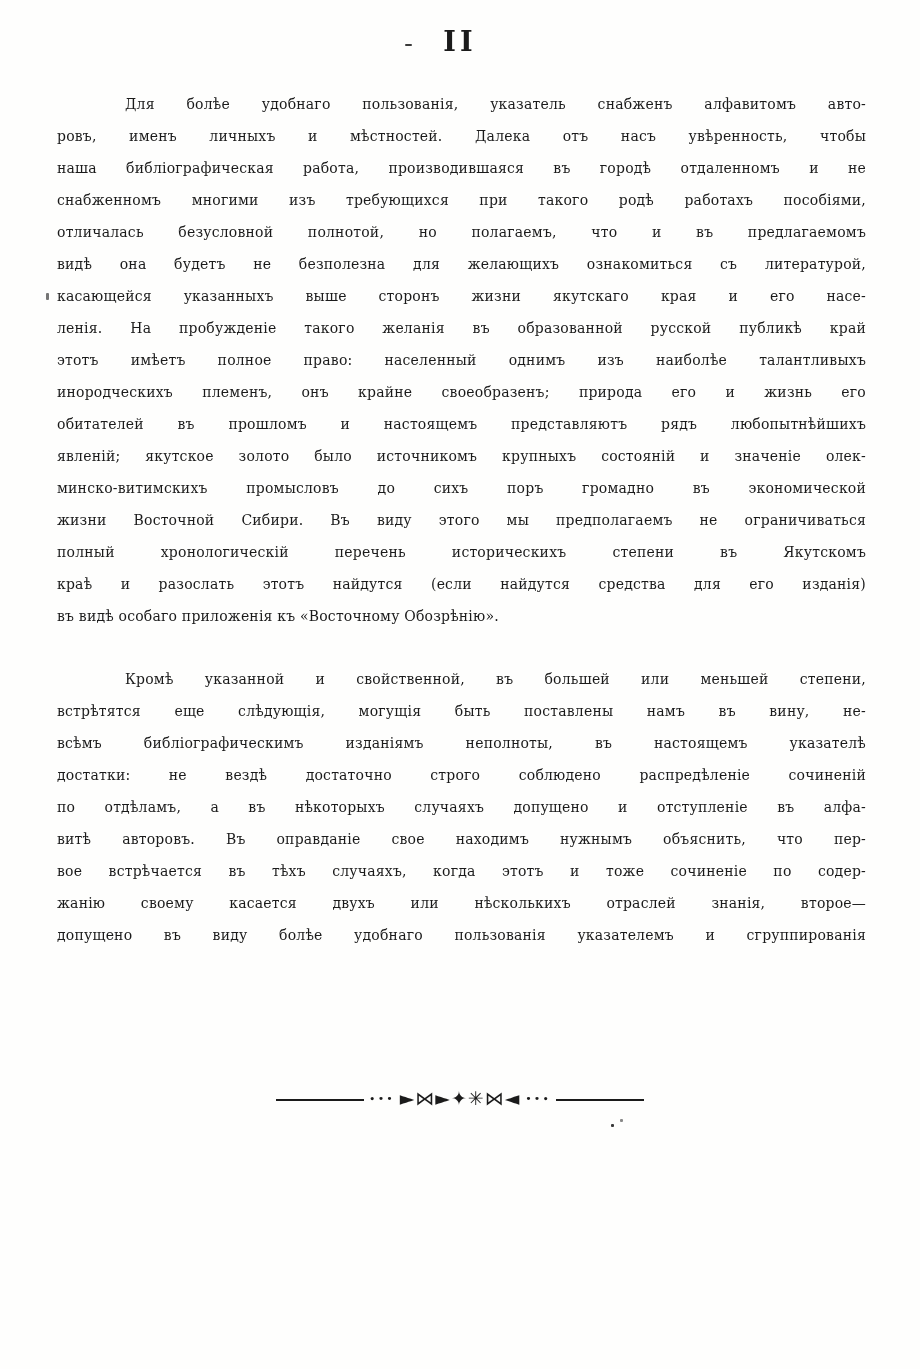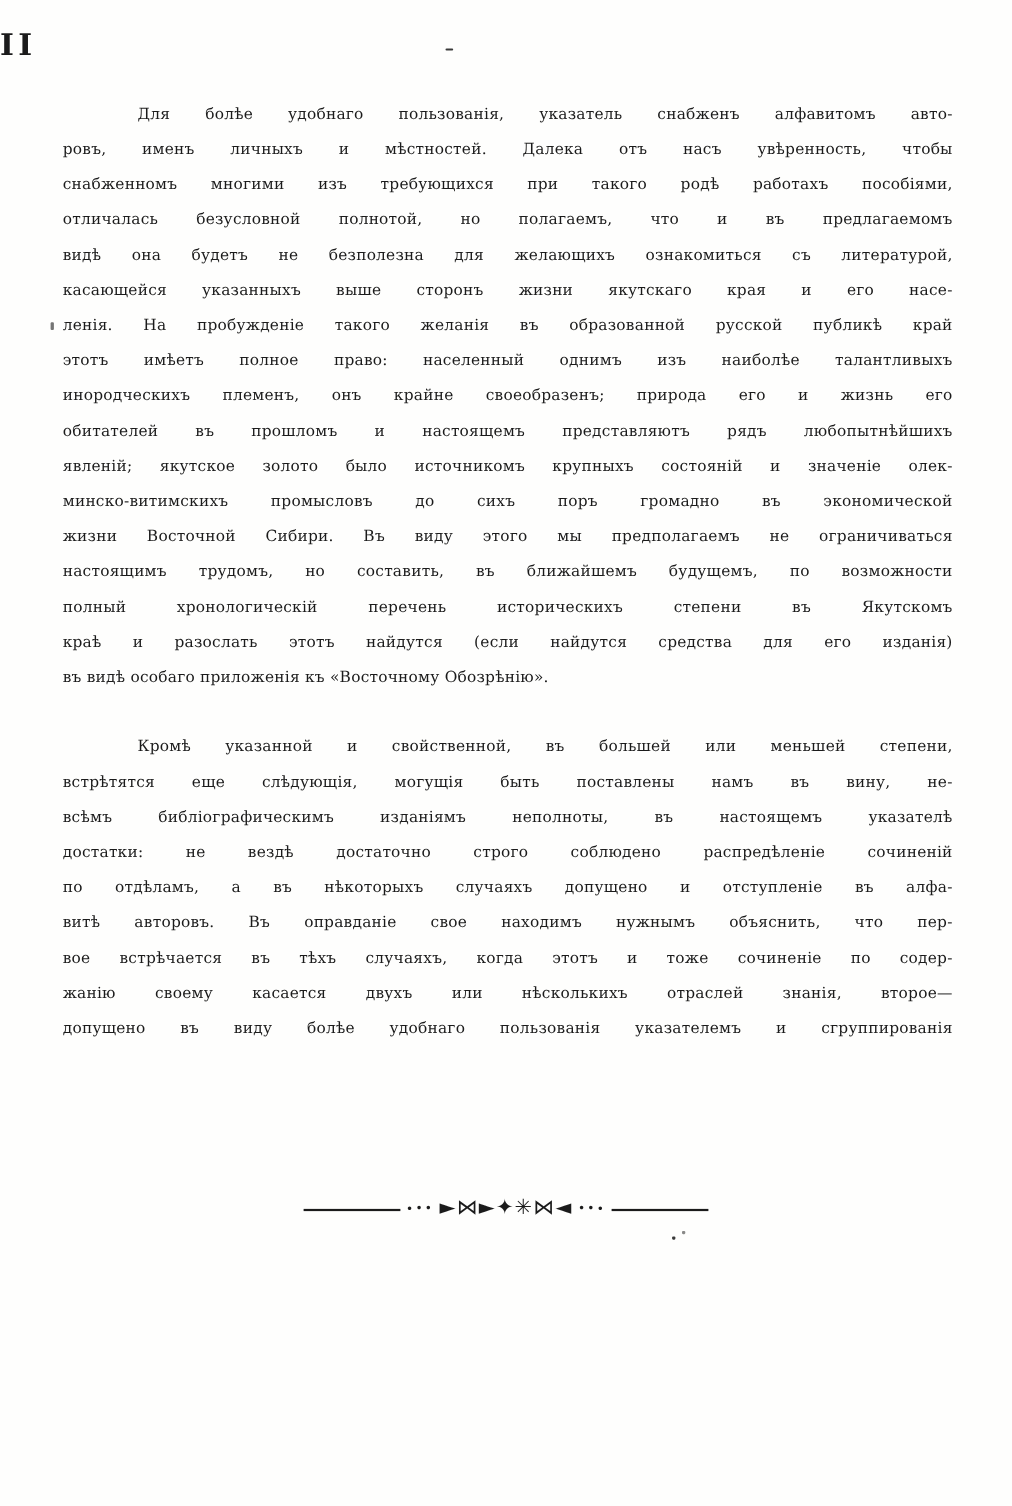--- a/index.html
+++ b/index.html
@@ -13,21 +13,21 @@
     color: #1b1b1b;
     font-family: "DejaVu Serif", serif;
     position: relative;
     overflow: hidden;
   }
   .page-number {
     position: absolute;
     top: 26px;
     left: 0;
     width: 100%;
-    text-align: left;
+    text-align: center;
     font-size: 27px;
     font-weight: 700;
     letter-spacing: 4px;
   }
   .text-block {
     position: absolute;
     left: 57px;
     top: 88px;
     width: 809px;
   }
@@ -93,32 +93,32 @@
 </style>
 </head>
 <body>
 
 <div class="page-number">II</div>
 
 <div class="text-block">
   <div class="para">
     <div class="line first">Для болѣе удобнаго пользованія, указатель снабженъ алфавитомъ авто-</div>
     <div class="line">ровъ, именъ личныхъ и мѣстностей. Далека отъ насъ  увѣренность, чтобы</div>
+    <div class="line">наша библіографическая работа, производившаяся въ городѣ отдаленномъ и не</div>
     <div class="line">снабженномъ многими изъ требующихся при такого родѣ работахъ пособіями,</div>
     <div class="line">отличалась безусловной полнотой, но полагаемъ, что и въ предлагаемомъ</div>
     <div class="line">видѣ она будетъ не безполезна для желающихъ ознакомиться съ литературой,</div>
     <div class="line">касающейся указанныхъ выше сторонъ жизни якутскаго края и его насе-</div>
     <div class="line">ленія.  На пробужденіе такого желанія въ образованной русской публикѣ край</div>
     <div class="line">этотъ имѣетъ полное право: населенный однимъ изъ  наиболѣе талантливыхъ</div>
     <div class="line">инородческихъ племенъ, онъ крайне своеобразенъ; природа его и жизнь его</div>
     <div class="line">обитателей въ прошломъ и настоящемъ представляютъ рядъ любопытнѣйшихъ</div>
     <div class="line">явленій; якутское золото было источникомъ крупныхъ состояній и значеніе олек-</div>
     <div class="line">минско-витимскихъ промысловъ до сихъ поръ громадно въ экономической</div>
     <div class="line">жизни Восточной Сибири. Въ виду этого мы предполагаемъ не ограничиваться</div>
-    <div class="line">настоящимъ трудомъ, но составить, въ ближайшемъ будущемъ, по возможности</div>
     <div class="line">полный хронологическій перечень историческихъ степени въ Якутскомъ</div>
     <div class="line">краѣ и разослать этотъ найдутся (если найдутся средства для его изданія)</div>
     <div class="line last">въ видѣ особаго приложенія къ «Восточному Обозрѣнію».</div>
   </div>
 
   <div class="para">
     <div class="line first">Кромѣ указанной и свойственной, въ большей или меньшей степени,</div>
     <div class="line">встрѣтятся еще слѣдующія, могущія быть поставлены намъ въ вину, не-</div>
     <div class="line">всѣмъ библіографическимъ изданіямъ неполноты, въ настоящемъ указателѣ</div>
     <div class="line">достатки: не вездѣ достаточно строго соблюдено распредѣленіе сочиненій</div>

